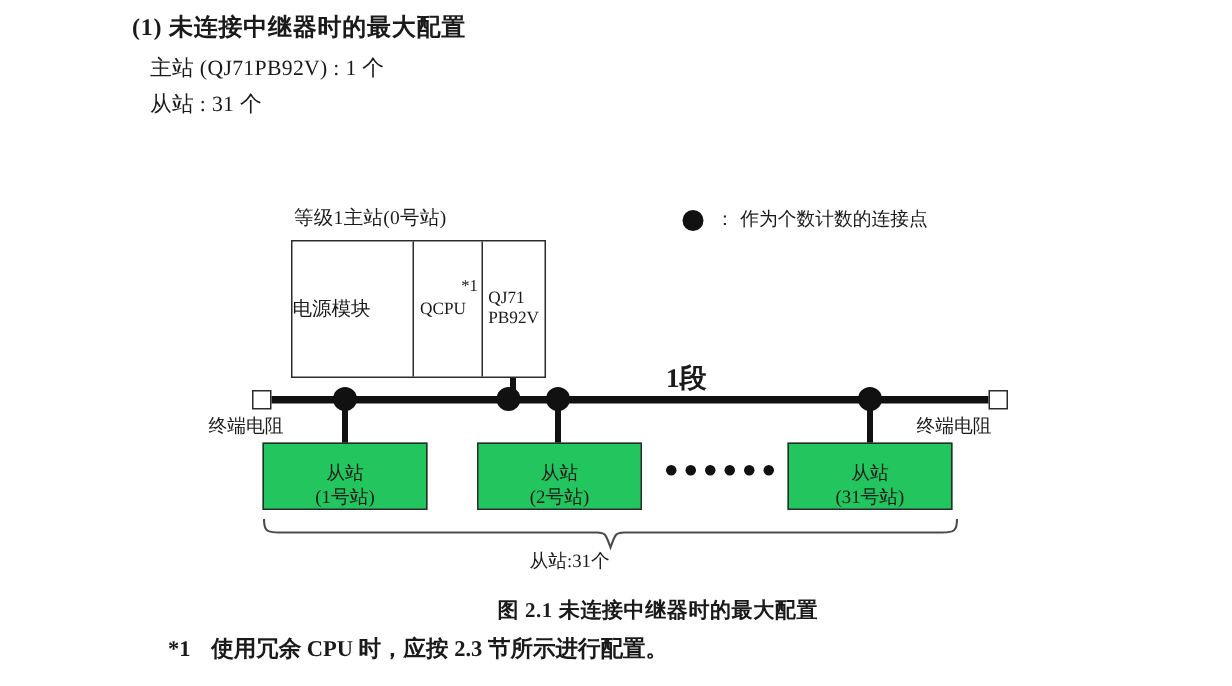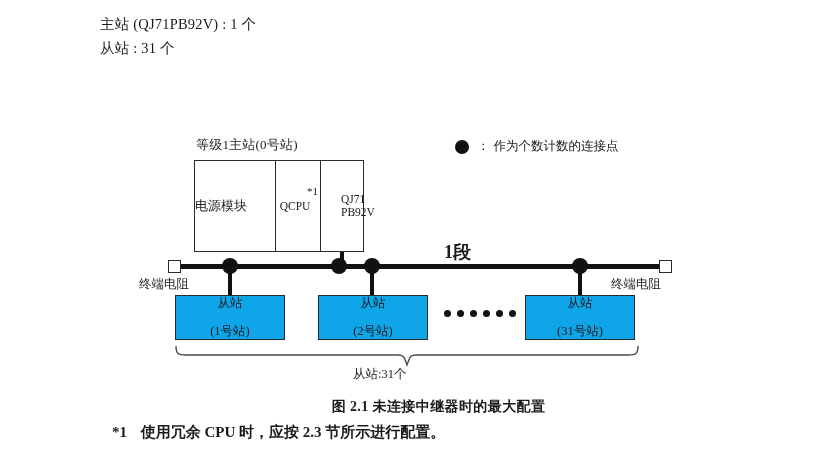--- a/index.html
+++ b/index.html
@@ -70,21 +70,21 @@
   }
   #qcpu-footnote-ref {
     position: absolute;
     right: 2px; top: 24px;
     font-size: 11px;
     white-space: nowrap;
   }
   #net-module-label {
     font-size: 11.5px;
     line-height: 13.5px;
-    margin-left: 20px;
+    margin-left: 4px;
     white-space: nowrap;
   }
 
   
   #master-drop-line {
     left: 340px; top: 252px;
     width: 4px; height: 17px;
     background: #111;
   }
 
@@ -138,25 +138,25 @@
   #slave-drop-1 { left: 228px; }
   #slave-drop-2 { left: 370px; }
   #slave-drop-3 { left: 578px; }
 
   
   .slave-box {
     top: 295px;
     height: 45px;
     border: 1.5px solid #2b2b2b;
     box-sizing: border-box;
-    background: #0ea5e9;
+    background: #22c55e;
     display: flex;
     flex-direction: column;
     align-items: center;
-    justify-content: space-between;
+    justify-content: flex-end;
   }
   #slave-box-1 { left: 175px; width: 110px; }
   #slave-box-2 { left: 318px; width: 110px; }
   #slave-box-3 { left: 525px; width: 110px; }
   .slave-title  { font-size: 12.5px; line-height: 15px; white-space: nowrap; }
   .slave-number { font-size: 12.5px; line-height: 16px; white-space: nowrap; }
 
   
   #slave-ellipsis {
     left: 444px; top: 310px;
@@ -194,20 +194,24 @@
     font-size: 15px;
     white-space: nowrap;
     font-weight: bold;
   }
   #footnote-marker { margin-right: 10px; }
 </style>
 </head>
 <body>
 
 <div id="heading-block" class="abs">
+  <div id="section-heading">
+    <span>(1)</span>
+    <span>未连接中继器时的最大配置</span>
+  </div>
   <div id="heading-lines">
     <div class="heading-line">主站 (QJ71PB92V) : 1 个</div>
     <div class="heading-line">从站 : 31 个</div>
   </div>
 </div>
 
 <div class="abs" id="legend" style="left:455px; top:138px; display:flex; align-items:center;">
   <span style="width:14px;height:14px;border-radius:50%;background:#111;display:inline-block;"></span>
   <span style="font-size:12.5px; margin:0 4px 0 8px;">：</span>
   <span style="font-size:12.5px; white-space:nowrap;">作为个数计数的连接点</span>

